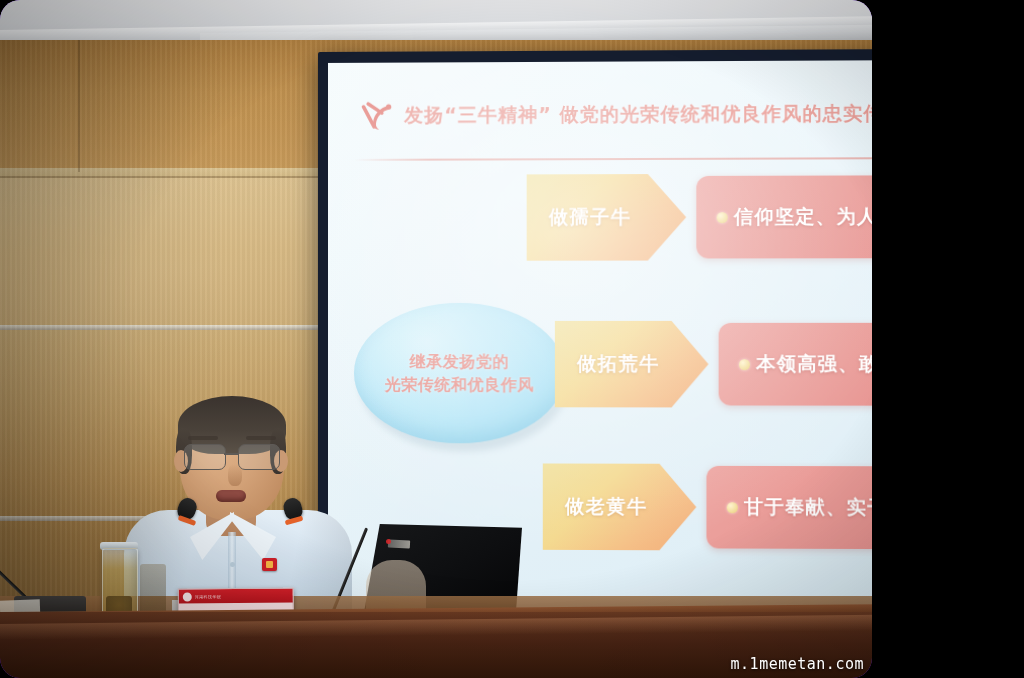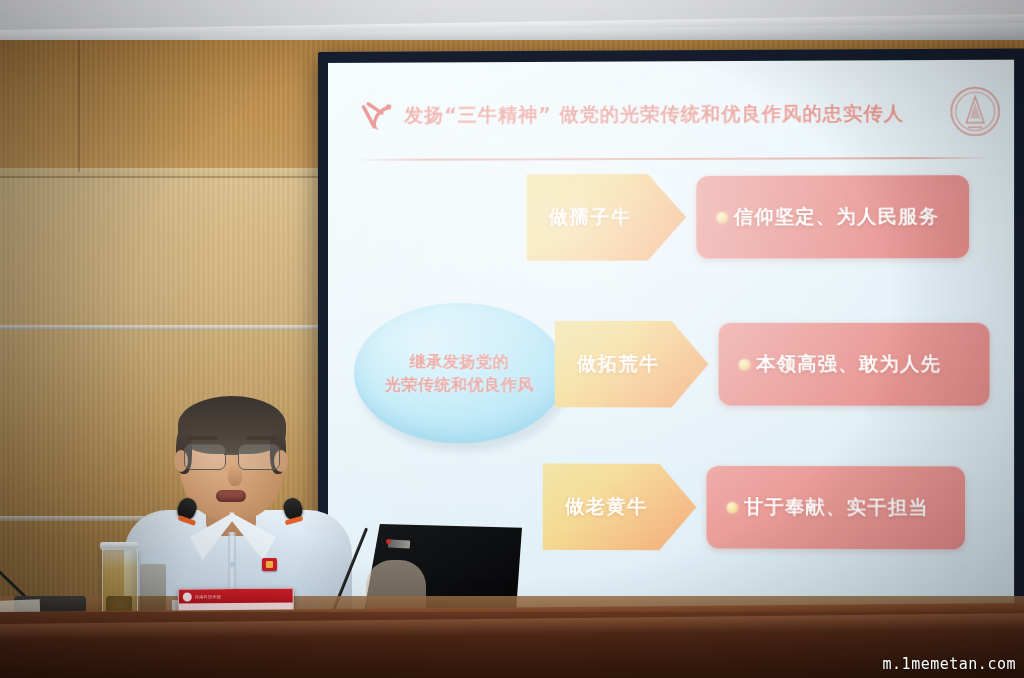--- a/index.html
+++ b/index.html
@@ -1,18 +1,18 @@
 <!DOCTYPE html>
 <html><head>
 <meta charset="utf-8">
 <style>
   html,body{margin:0;padding:0;background:#000;}
   body{font-family:"DejaVu Sans","Liberation Sans",sans-serif;}
 
-  #scene{position:relative;width:1024px;height:678px;overflow:hidden;background:#6d28d9;}
+  #scene{position:relative;width:872px;height:678px;overflow:hidden;background:#6d28d9;border-radius:20px;}
 
   
   .ceiling{position:absolute;left:0;top:0;width:1024px;height:42px;
     background:linear-gradient(180deg,#e9eaec 0%,#dcdee1 55%,#cfd2d6 100%);}
   .ceiling-lip{position:absolute;left:0;top:30px;width:1024px;height:14px;
     background:linear-gradient(180deg,#f2f3f4 0%,#c9ccd0 100%);
     transform:skewY(-0.9deg);transform-origin:left top;}
   .screen-housing{position:absolute;left:200px;top:33px;width:824px;height:22px;
     background:linear-gradient(180deg,#e4e6e8 0%,#b9bcc0 100%);
     transform:skewY(-0.7deg);transform-origin:left top;}

